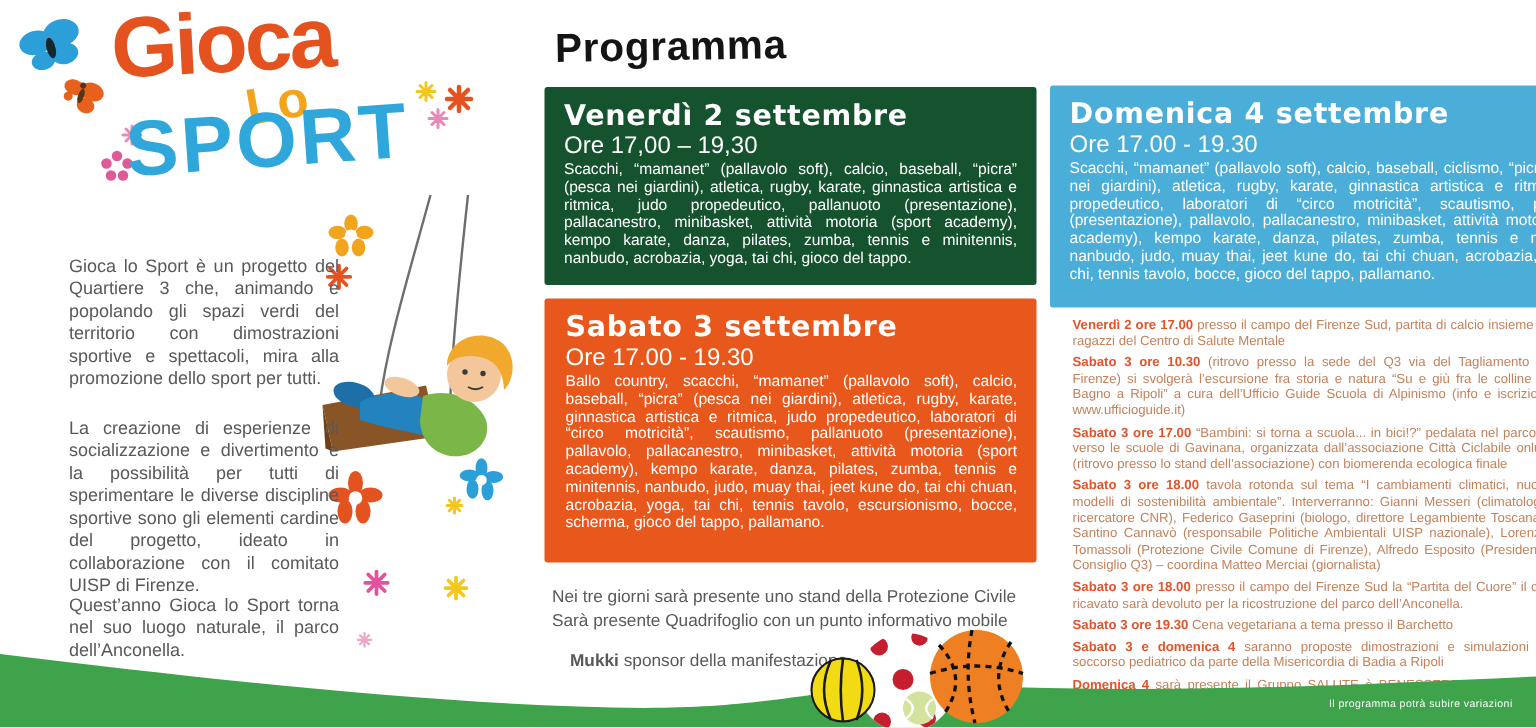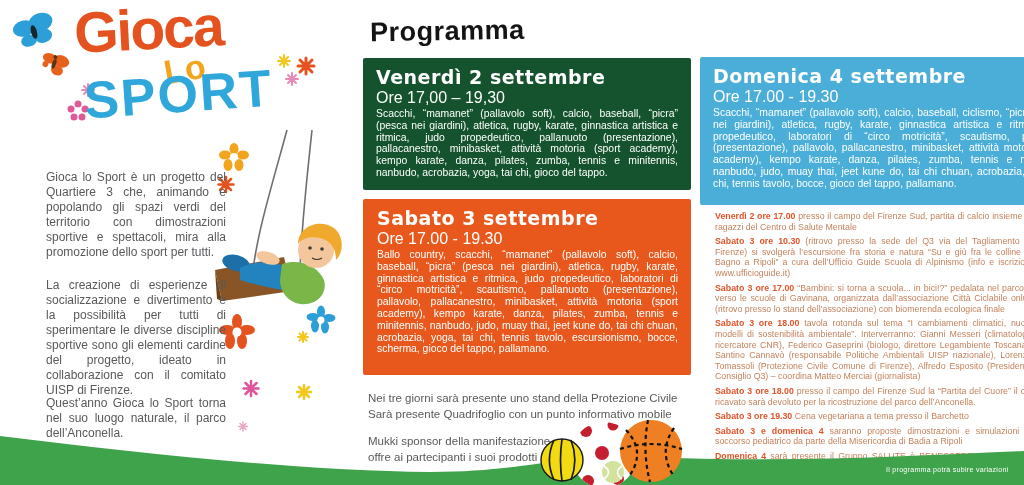--- a/index.html
+++ b/index.html
@@ -26,21 +26,21 @@
   .box-venerdi  { left:363px; top:58px;  width:328px; min-height:132px; background:#14532d; }
   .box-sabato   { left:363px; top:199px; width:328px; min-height:176px; background:#E8581C;padding-left:14px; }
   .box-domenica { left:700px; top:57px;  width:383px; min-height:148px; background:#4BAED8; }
   .day-name { font-size:19px; font-weight:bold; line-height:23px; letter-spacing:0.5px;
               font-family:"DejaVu Sans","Liberation Sans",sans-serif; }
   .day-time { font-size:16px; line-height:15px; margin-top:1px; }
   .day-desc { font-size:10.4px; line-height:11.8px; text-align:justify; margin-top:3px; }
   .notes { position:absolute; left:368px; top:390px; width:332px; font-size:11.5px;
            line-height:16px; color:#58595B; }
   .notes .gap { height:11px; }
-  .notes b { font-weight:normal; }
+  .notes b { font-weight:bold;margin-left:12px; }
   
   .events { position:absolute; left:715px; top:211px; width:317px; }
   .event { font-size:8.8px; line-height:10.6px; text-align:justify; color:#C3825C; margin-bottom:4px; }
   .event b { color:#E2552B; font-weight:bold; }
   
   .deco-left, .deco-bottom { position:absolute; pointer-events:none; }
   .deco-left { left:0; top:0; width:360px; height:485px; }
   .deco-bottom { left:0; top:395px; width:1024px; height:90px; }
   .disclaimer { position:absolute; left:886px; top:466px; font-size:7px; color:#ffffff;
                 letter-spacing:0.3px; z-index:3; }
@@ -170,21 +170,20 @@
     <div class="day-name">Sabato 3 settembre</div>
     <div class="day-time">Ore 17.00 - 19.30</div>
     <div class="day-desc">Ballo country, scacchi, “mamanet” (pallavolo soft), calcio, baseball, “picra” (pesca nei giardini), atletica, rugby, karate, ginnastica artistica e ritmica, judo propedeutico, laboratori di “circo motricità”, scautismo, pallanuoto (presentazione), pallavolo, pallacanestro, minibasket, attività motoria (sport academy), kempo karate, danza, pilates, zumba, tennis e minitennis, nanbudo, judo, muay thai, jeet kune do, tai chi chuan, acrobazia, yoga, tai chi, tennis tavolo, escursionismo, bocce, scherma, gioco del tappo, pallamano.</div>
   </section>
 
   <div class="notes">
     <div>Nei tre giorni sarà presente uno stand della Protezione Civile</div>
     <div>Sarà presente Quadrifoglio con un punto informativo mobile</div>
     <div class="gap"></div>
     <div><b>Mukki</b><span> sponsor della manifestazione</span></div>
-    <div>offre ai partecipanti i suoi prodotti</div>
   </div>
 
   <section class="day-box box-domenica">
     <div class="day-name">Domenica 4 settembre</div>
     <div class="day-time">Ore 17.00 - 19.30</div>
     <div class="day-desc">Scacchi, “mamanet” (pallavolo soft), calcio, baseball, ciclismo, “picra” (pesca nei giardini), atletica, rugby, karate, ginnastica artistica e ritmica, judo propedeutico, laboratori di “circo motricità”, scautismo, pallanuoto (presentazione), pallavolo, pallacanestro, minibasket, attività motoria (sport academy), kempo karate, danza, pilates, zumba, tennis e minitennis, nanbudo, judo, muay thai, jeet kune do, tai chi chuan, acrobazia, yoga, tai chi, tennis tavolo, bocce, gioco del tappo, pallamano.</div>
   </section>
 
   <div class="events">
 

